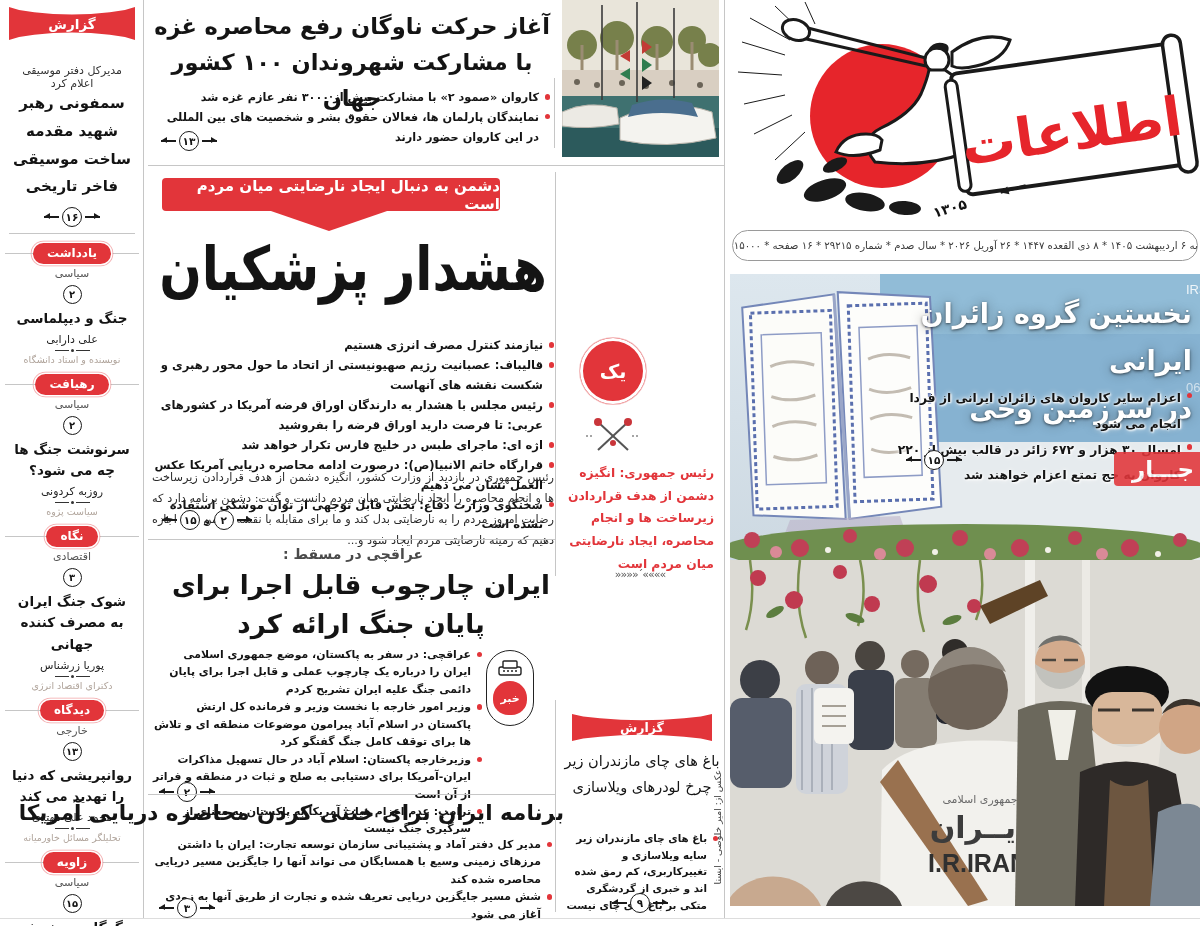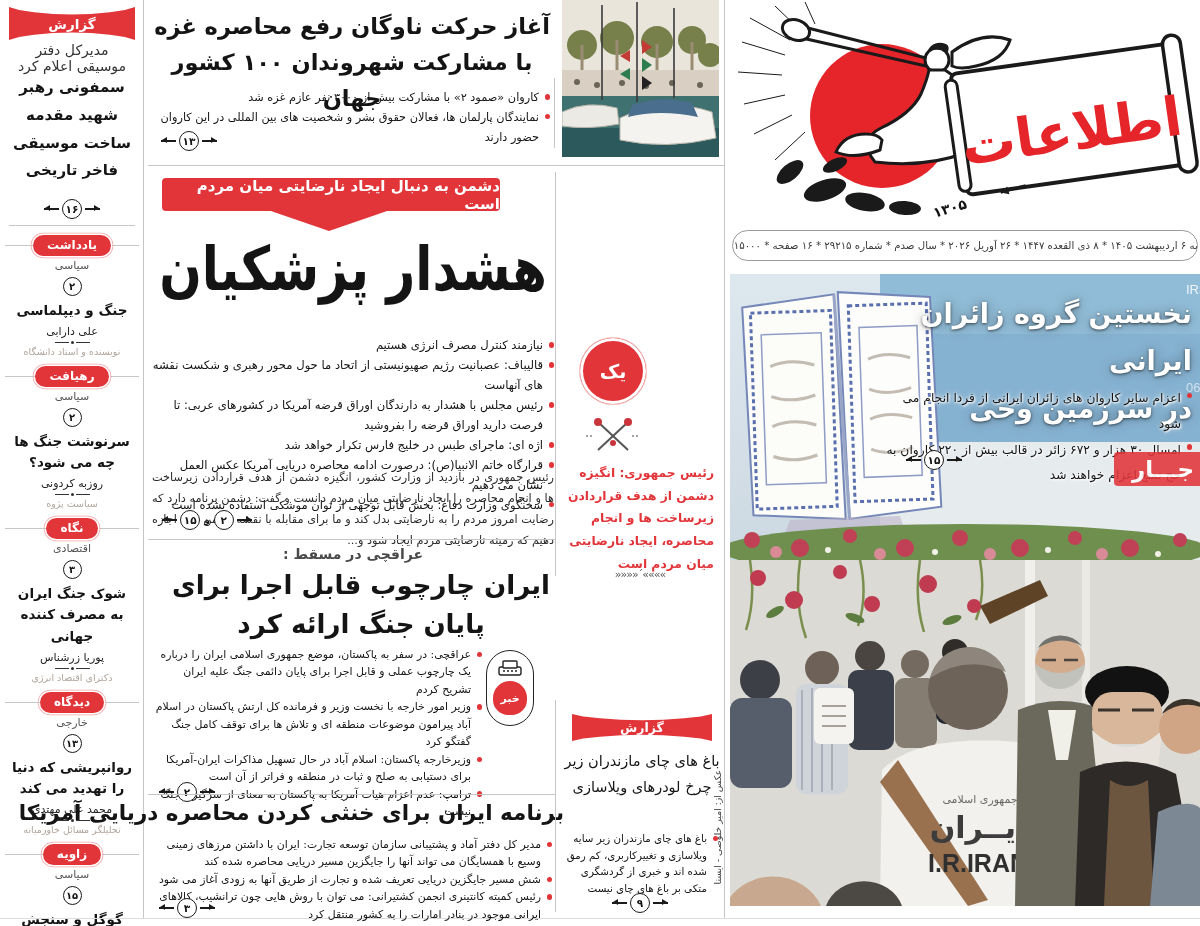--- a/index.html
+++ b/index.html
@@ -17,33 +17,33 @@
   .pgref{display:flex;align-items:center;justify-content:center;gap:3px;direction:rtl}
   .pgref .num{min-width:20px;height:20px;border:1.3px solid #1a1a1a;border-radius:50%;
     display:flex;align-items:center;justify-content:center;font-size:10.5px;font-weight:bold;padding:0 2px;background:#fff}
   .pgref .conj{font-size:9px;font-weight:bold;margin:0 1px}
   .pgref .ln{width:15px;height:1.4px;background:#1a1a1a;position:relative}
   .pgref .ln.l::after{content:"";position:absolute;left:-2px;top:-3.2px;
     border:3.8px solid transparent;border-right:5px solid #1a1a1a}
   .pgref .ln.r::after{content:"";position:absolute;right:-2px;top:-3.2px;
     border:3.8px solid transparent;border-left:5px solid #1a1a1a}
 
-  .bul{position:relative;padding-right:11px;text-align:right;font-weight:normal;color:var(--ink);list-style:none}
+  .bul{position:relative;padding-right:11px;text-align:right;font-weight:bold;color:var(--ink);list-style:none}
   .bul::before{content:"";position:absolute;right:0;top:.55em;width:5.5px;height:5.5px;border-radius:50%;background:var(--red)}
 
   
   .sidebar{position:absolute;right:1059px; 
     left:0;top:0;width:140px;padding:7px 6px 0 8px;text-align:center}
   .ribbon{position:relative;height:33px;background:var(--red);color:#fff;display:flex;
     align-items:center;justify-content:center;font-size:13.5px;font-weight:bold;
     clip-path:polygon(0% 0%,8% 9%,20% 16%,35% 21%,50% 23%,65% 21%,80% 16%,92% 9%,100% 0%,
       100% 100%,92% 91%,80% 84%,65% 79%,50% 77%,35% 79%,20% 84%,8% 91%,0% 100%)}
-  .skicker{font-size:14px;color:#333;margin-top:2px}
+  .skicker{font-size:11px;color:#333;margin-top:24px}
   .slead-title{font-size:15px;font-weight:bold;line-height:1.85;margin-top:0}
-  .sb-pgref{margin:14px 0 6px}
+  .sb-pgref{margin:6px 0 6px}
   .sb-hr{height:1px;background:var(--rule);margin:2px 0 0}
   .pillrow{display:flex;align-items:center;margin:9px -4px 3px}
   .pillrow::before,.pillrow::after{content:"";flex:1;height:1px;background:var(--rule)}
   .pill{background:var(--red);color:#fff;font-weight:bold;font-size:12px;line-height:1;
     padding:4px 14px 5px;border-radius:12px;white-space:nowrap;
     box-shadow:0 0 0 1.5px #fff,0 0 0 2.3px rgba(226,53,58,.45)}
   .cat{font-size:11px;color:#555;margin-bottom:5px}
   .onum{width:19px;height:19px;border:1.2px solid #1a1a1a;border-radius:50%;margin:0 auto 4px;
     display:flex;align-items:center;justify-content:center;font-size:10px;font-weight:bold}
   .stitle{font-size:13.5px;font-weight:bold;line-height:1.6}

